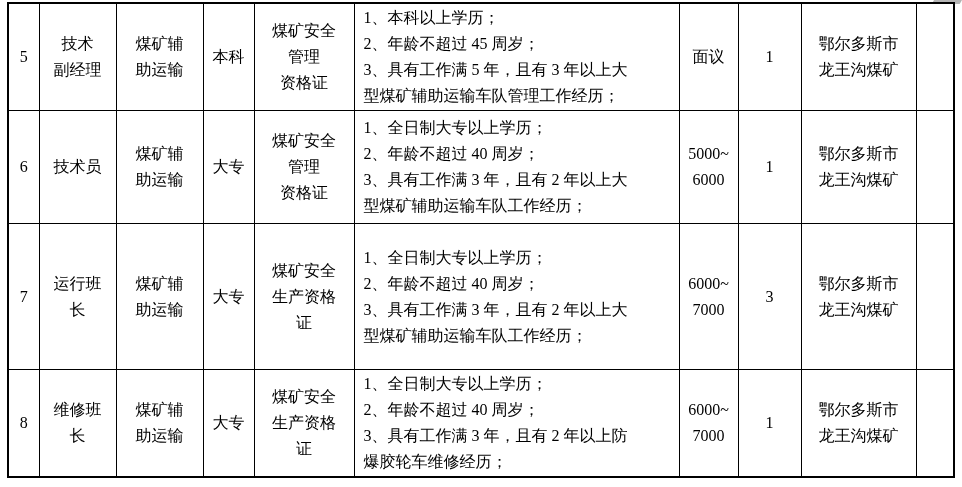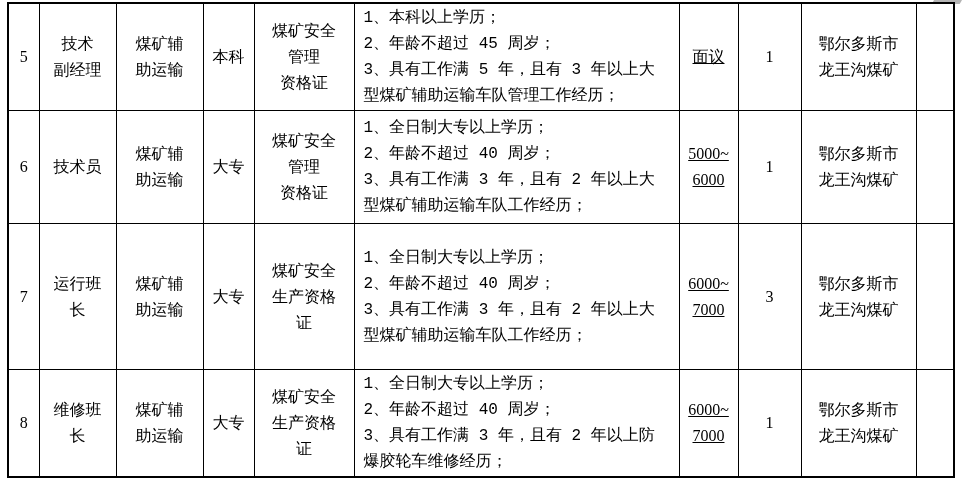--- a/index.html
+++ b/index.html
@@ -31,26 +31,24 @@
     font-size: 16px;
     line-height: 26px;
     white-space: pre-line;
     padding: 1px 2px;
     overflow: hidden;
   }
   td.req {
     text-align: left;
     padding: 1px 8px 1px 9px;
     line-height: 26px;
-    font-family: Liberation Mono, monospace;
   }
   td.salary {
     word-break: break-all;
     padding: 1px 6px;
-    text-decoration: underline;
   }
   tr.r5 { height: 101px; }
   tr.r6 { height: 113px; }
   tr.r7 { height: 146px; }
   tr.r8 { height: 106px; }
   .corner-artifact {
     position: absolute;
     top: 0;
     right: 0;
     width: 28px;

